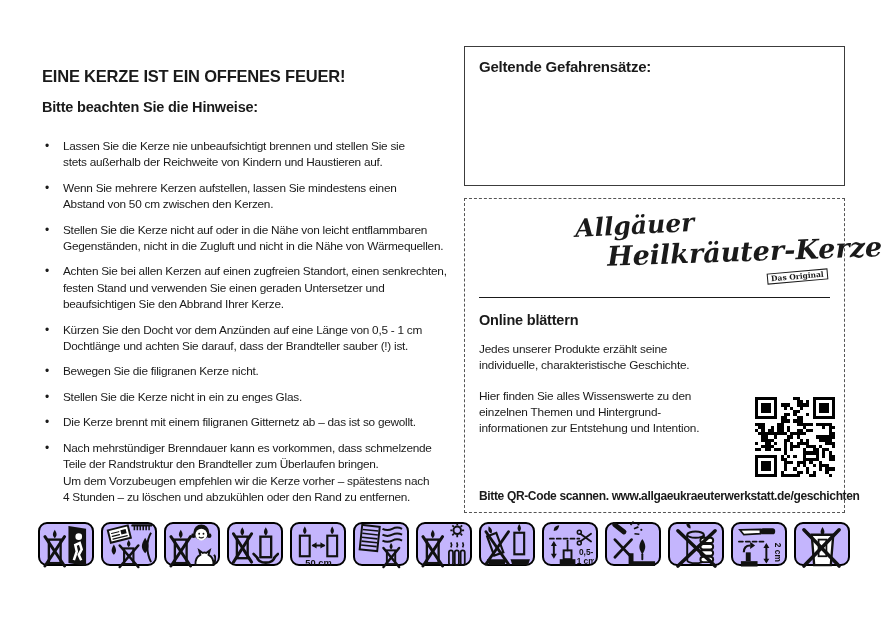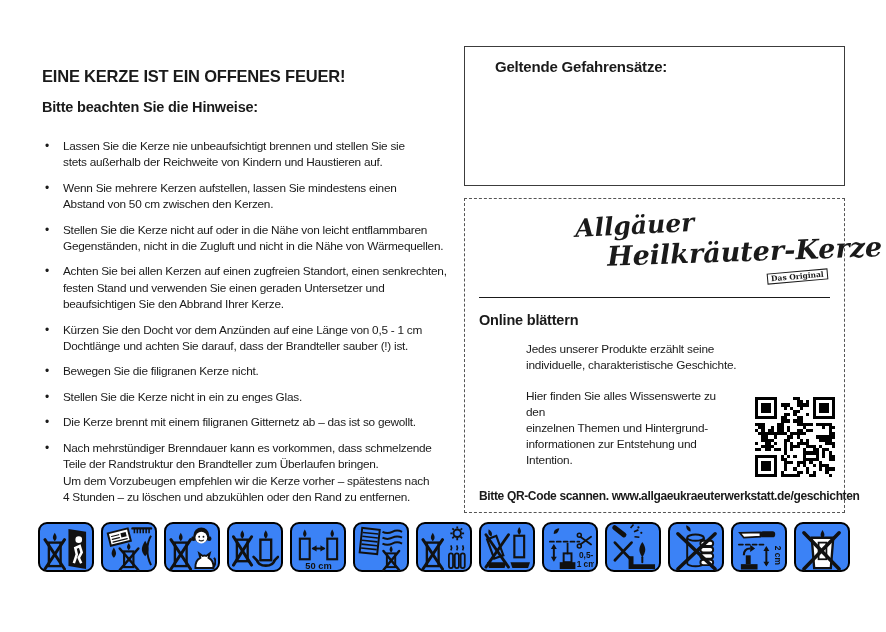--- a/index.html
+++ b/index.html
@@ -8,49 +8,49 @@
   
   .left{position:absolute;left:42px;top:42px;width:416px;margin-top:25px;}
   .h1{font-size:16.5px;font-weight:700;letter-spacing:-0.2px;margin:0;}
   .h2{font-size:14.5px;font-weight:700;letter-spacing:-0.2px;margin:13px 0 0 0;}
   .hints{list-style:none;margin:23px 0 0 0;padding:0;}
   .hints li{display:flex;gap:9px;margin:0 0 9px 0;}
   .hints .bm{flex:0 0 9px;font-size:12px;line-height:16.4px;padding-left:3px;}
   .hints .bt{font-size:11.8px;line-height:16.4px;letter-spacing:-0.25px;white-space:pre-line;}
   
   .hazard{position:absolute;left:464px;top:46px;width:381px;height:140px;
-          border:1.4px solid #3c3c3c;box-sizing:border-box;padding:11px 30px;}
+          border:1.4px solid #3c3c3c;box-sizing:border-box;padding:11px 14px;}
   .hazard .t{font-size:15px;font-weight:700;letter-spacing:-0.2px;margin:0;}
   .hazard .b{font-size:11.8px;letter-spacing:-0.2px;margin-top:14px;}
   .brand{position:absolute;left:464px;top:198px;width:381px;height:315px;
          border:1.6px dashed #555;box-sizing:border-box;padding:10px 14px;}
   .logo{position:relative;height:80px;}
   .logo .l1{position:absolute;left:96px;top:2px;
             font-family:"DejaVu Serif",serif;font-style:italic;font-weight:700;
             font-size:25px;transform:rotate(-3deg);}
   .logo .l2{position:absolute;left:128px;top:27px;
             font-family:"DejaVu Serif",serif;font-style:italic;font-weight:700;
             font-size:27px;transform:rotate(-2deg);white-space:nowrap;}
   .logo .badge{position:absolute;right:2px;top:62px;border:1px solid #1a1a1a;
                padding:0 3px;font-size:7.5px;font-weight:700;transform:rotate(-5deg);
                font-family:"DejaVu Serif",serif;}
   .product{font-size:14px;font-weight:700;letter-spacing:-0.2px;margin-top:2px;}
   .brand hr{border:none;border-top:1.4px solid #1a1a1a;margin:8px 0 0 0;}
   .online{font-size:14.5px;font-weight:700;letter-spacing:-0.2px;margin-top:14px;}
-  .para{font-size:11.8px;line-height:16px;letter-spacing:-0.2px;white-space:pre-line;margin-left:47px;}
+  .para{font-size:11.8px;line-height:16px;letter-spacing:-0.2px;white-space:pre-line;}
   .p1{margin-top:13px;}
   .p2{margin-top:15px;margin-right:92px;}
   .qr{position:absolute;right:9px;bottom:35px;width:80px;height:80px;}
   .qr svg{width:80px;height:80px;}
   .brand .footer{position:absolute;left:14px;right:10px;bottom:9px;
                  font-size:12px;font-weight:700;letter-spacing:-0.35px;white-space:nowrap;}
   
   .picts{position:absolute;left:38px;top:522px;width:812px;display:flex;gap:7px;}
-  .pict{flex:0 0 56px;width:56px;height:50px;box-sizing:border-box;border:2.6px solid #000;
-        border-radius:9px;background:#3b82f6;display:flex;align-items:center;justify-content:center;}
+  .pict{flex:0 0 56px;width:56px;height:44px;box-sizing:border-box;border:2.6px solid #000;
+        border-radius:9px;background:#c4b5fd;display:flex;align-items:center;justify-content:center;}
   .pict svg{width:47px;height:49px;display:block;}
   .o{fill:none;stroke:#111;}
   .f{fill:#111;stroke:none;}
   .x{stroke:#111;stroke-linecap:round;}
   .pt{font-family:"Liberation Sans",sans-serif;font-weight:700;fill:#111;}
 </style>
 </head>
 <body>
 
 <div class="page">

